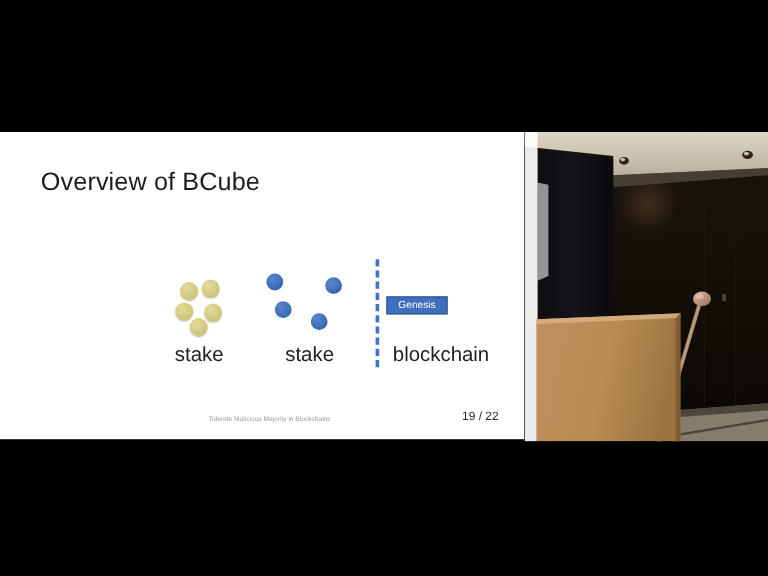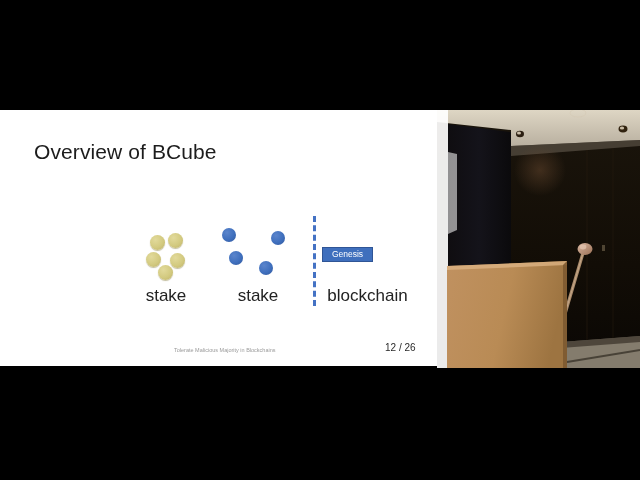--- a/index.html
+++ b/index.html
@@ -175,21 +175,21 @@
         <span id="genesis-label">Genesis</span>
       </div>
 
       <div class="caption" id="caption-stake">stake</div>
       <div class="caption" id="caption-nodes">stake</div>
       <div class="caption" id="caption-blockchain">blockchain</div>
     </div>
 
     <div id="slide-footer">Tolerate Malicious Majority in Blockchains</div>
 
-    <div id="slide-pagenum">12 / 26</div>
+    <div id="slide-pagenum">19 / 22</div>
   </div>
 
   <div id="webcam">
     <svg width="203" height="258" viewBox="0 0 203 258">
       <defs>
         <linearGradient id="wallGrad" x1="0" y1="0" x2="0" y2="1">
           <stop offset="0%" stop-color="#1b150c"></stop>
           <stop offset="60%" stop-color="#120d06"></stop>
           <stop offset="100%" stop-color="#0a0704"></stop>
         </linearGradient>

